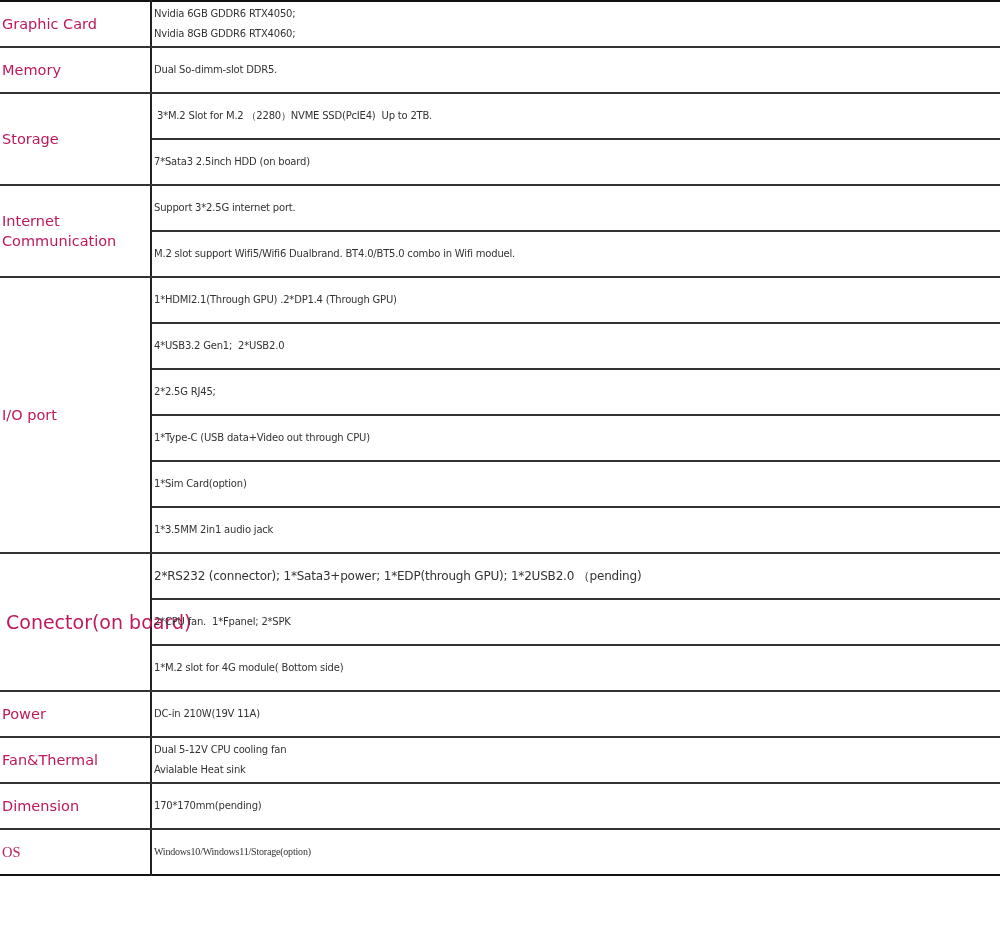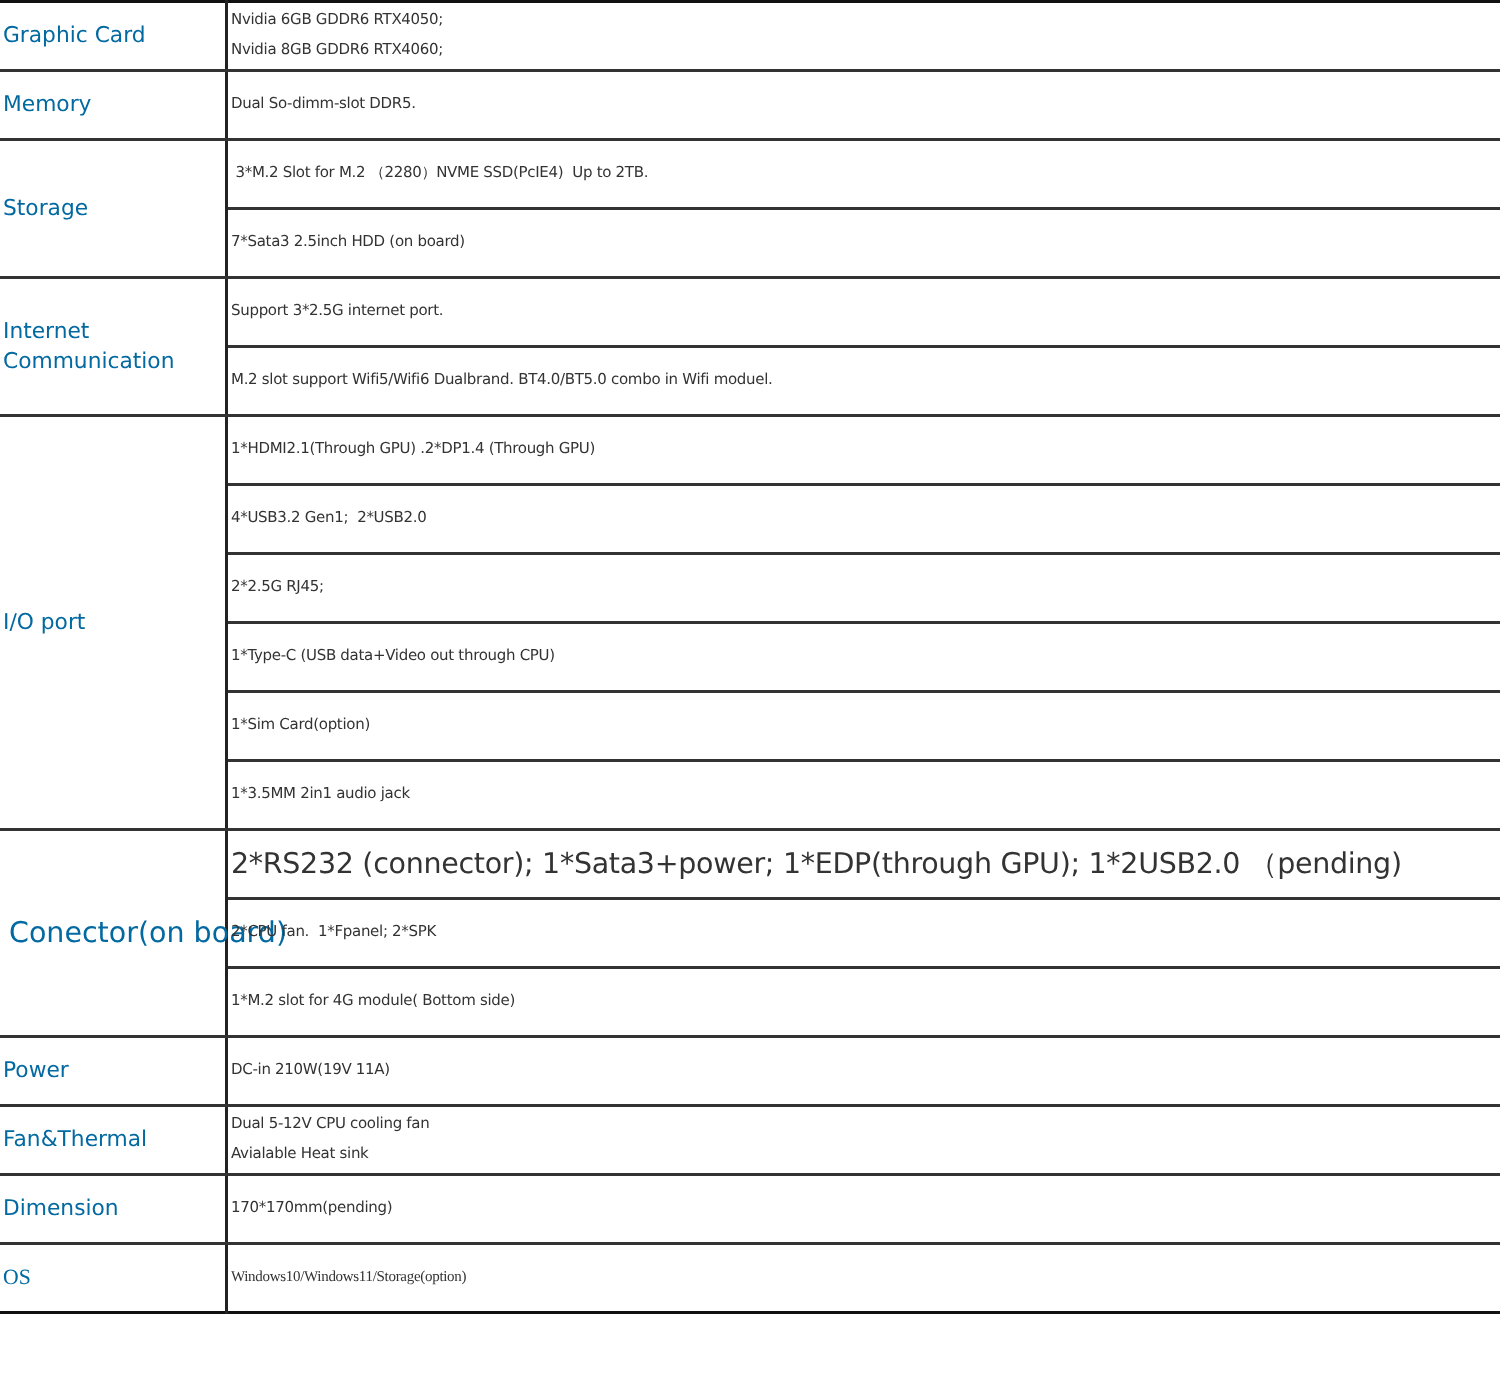--- a/index.html
+++ b/index.html
@@ -4,21 +4,21 @@
 <style>
   html, body { margin: 0; padding: 0; background: #ffffff; }
   body { width: 1000px; height: 933px; position: relative; overflow: hidden;
          font-family: "DejaVu Sans", "Liberation Sans", sans-serif; color: #2b2b2b; }
   table.spec { position: absolute; left: 0; top: 0; width: 1000px; border-collapse: collapse;
                table-layout: fixed; border-top: 2px solid #111; border-bottom: 2px solid #111; }
   table.spec col.c1 { width: 151px; }
   table.spec col.c2 { width: 849px; }
   td { border-bottom: 2px solid #333; padding: 0 0 0 2px; font-size: 10px; line-height: 20px;
        vertical-align: middle; height: 46px; box-sizing: border-box; }
-  td.label { border-right: 2px solid #222; font-size: 14.5px; color: #0369a1; }
+  td.label { border-right: 2px solid #222; font-size: 14.5px; color: #be185d; }
   td.label.center { text-align: center; }
   td.val { color: #333; letter-spacing: -0.2px; }
   td.val .ln { display: block; }
   tr.last td { border-bottom: none; font-family: Liberation Serif, serif; }
 </style>
 </head>
 <body>
 
 <table class="spec">
   <colgroup>
@@ -71,21 +71,21 @@
     </tr>
     <tr>
       <td class="val">1*Sim Card(option)</td>
     </tr>
     <tr>
       <td class="val">1*3.5MM 2in1 audio jack</td>
     </tr>
 
     <tr>
       <td class="label center" rowspan="3" style="font-size:19px;padding-left:6px;white-space:nowrap">Conector(on board)</td>
-      <td class="val" style="font-size:19px;white-space:nowrap">2*RS232 (connector); 1*Sata3+power; 1*EDP(through GPU); 1*2USB2.0 （pending)</td>
+      <td class="val" style="font-size:12px;white-space:nowrap">2*RS232 (connector); 1*Sata3+power; 1*EDP(through GPU); 1*2USB2.0 （pending)</td>
     </tr>
     <tr>
       <td class="val" style="white-space:pre">2*CPU fan.  1*Fpanel; 2*SPK</td>
     </tr>
     <tr>
       <td class="val">1*M.2 slot for 4G module( Bottom side)</td>
     </tr>
 
     <tr>
       <td class="label">Power</td>

